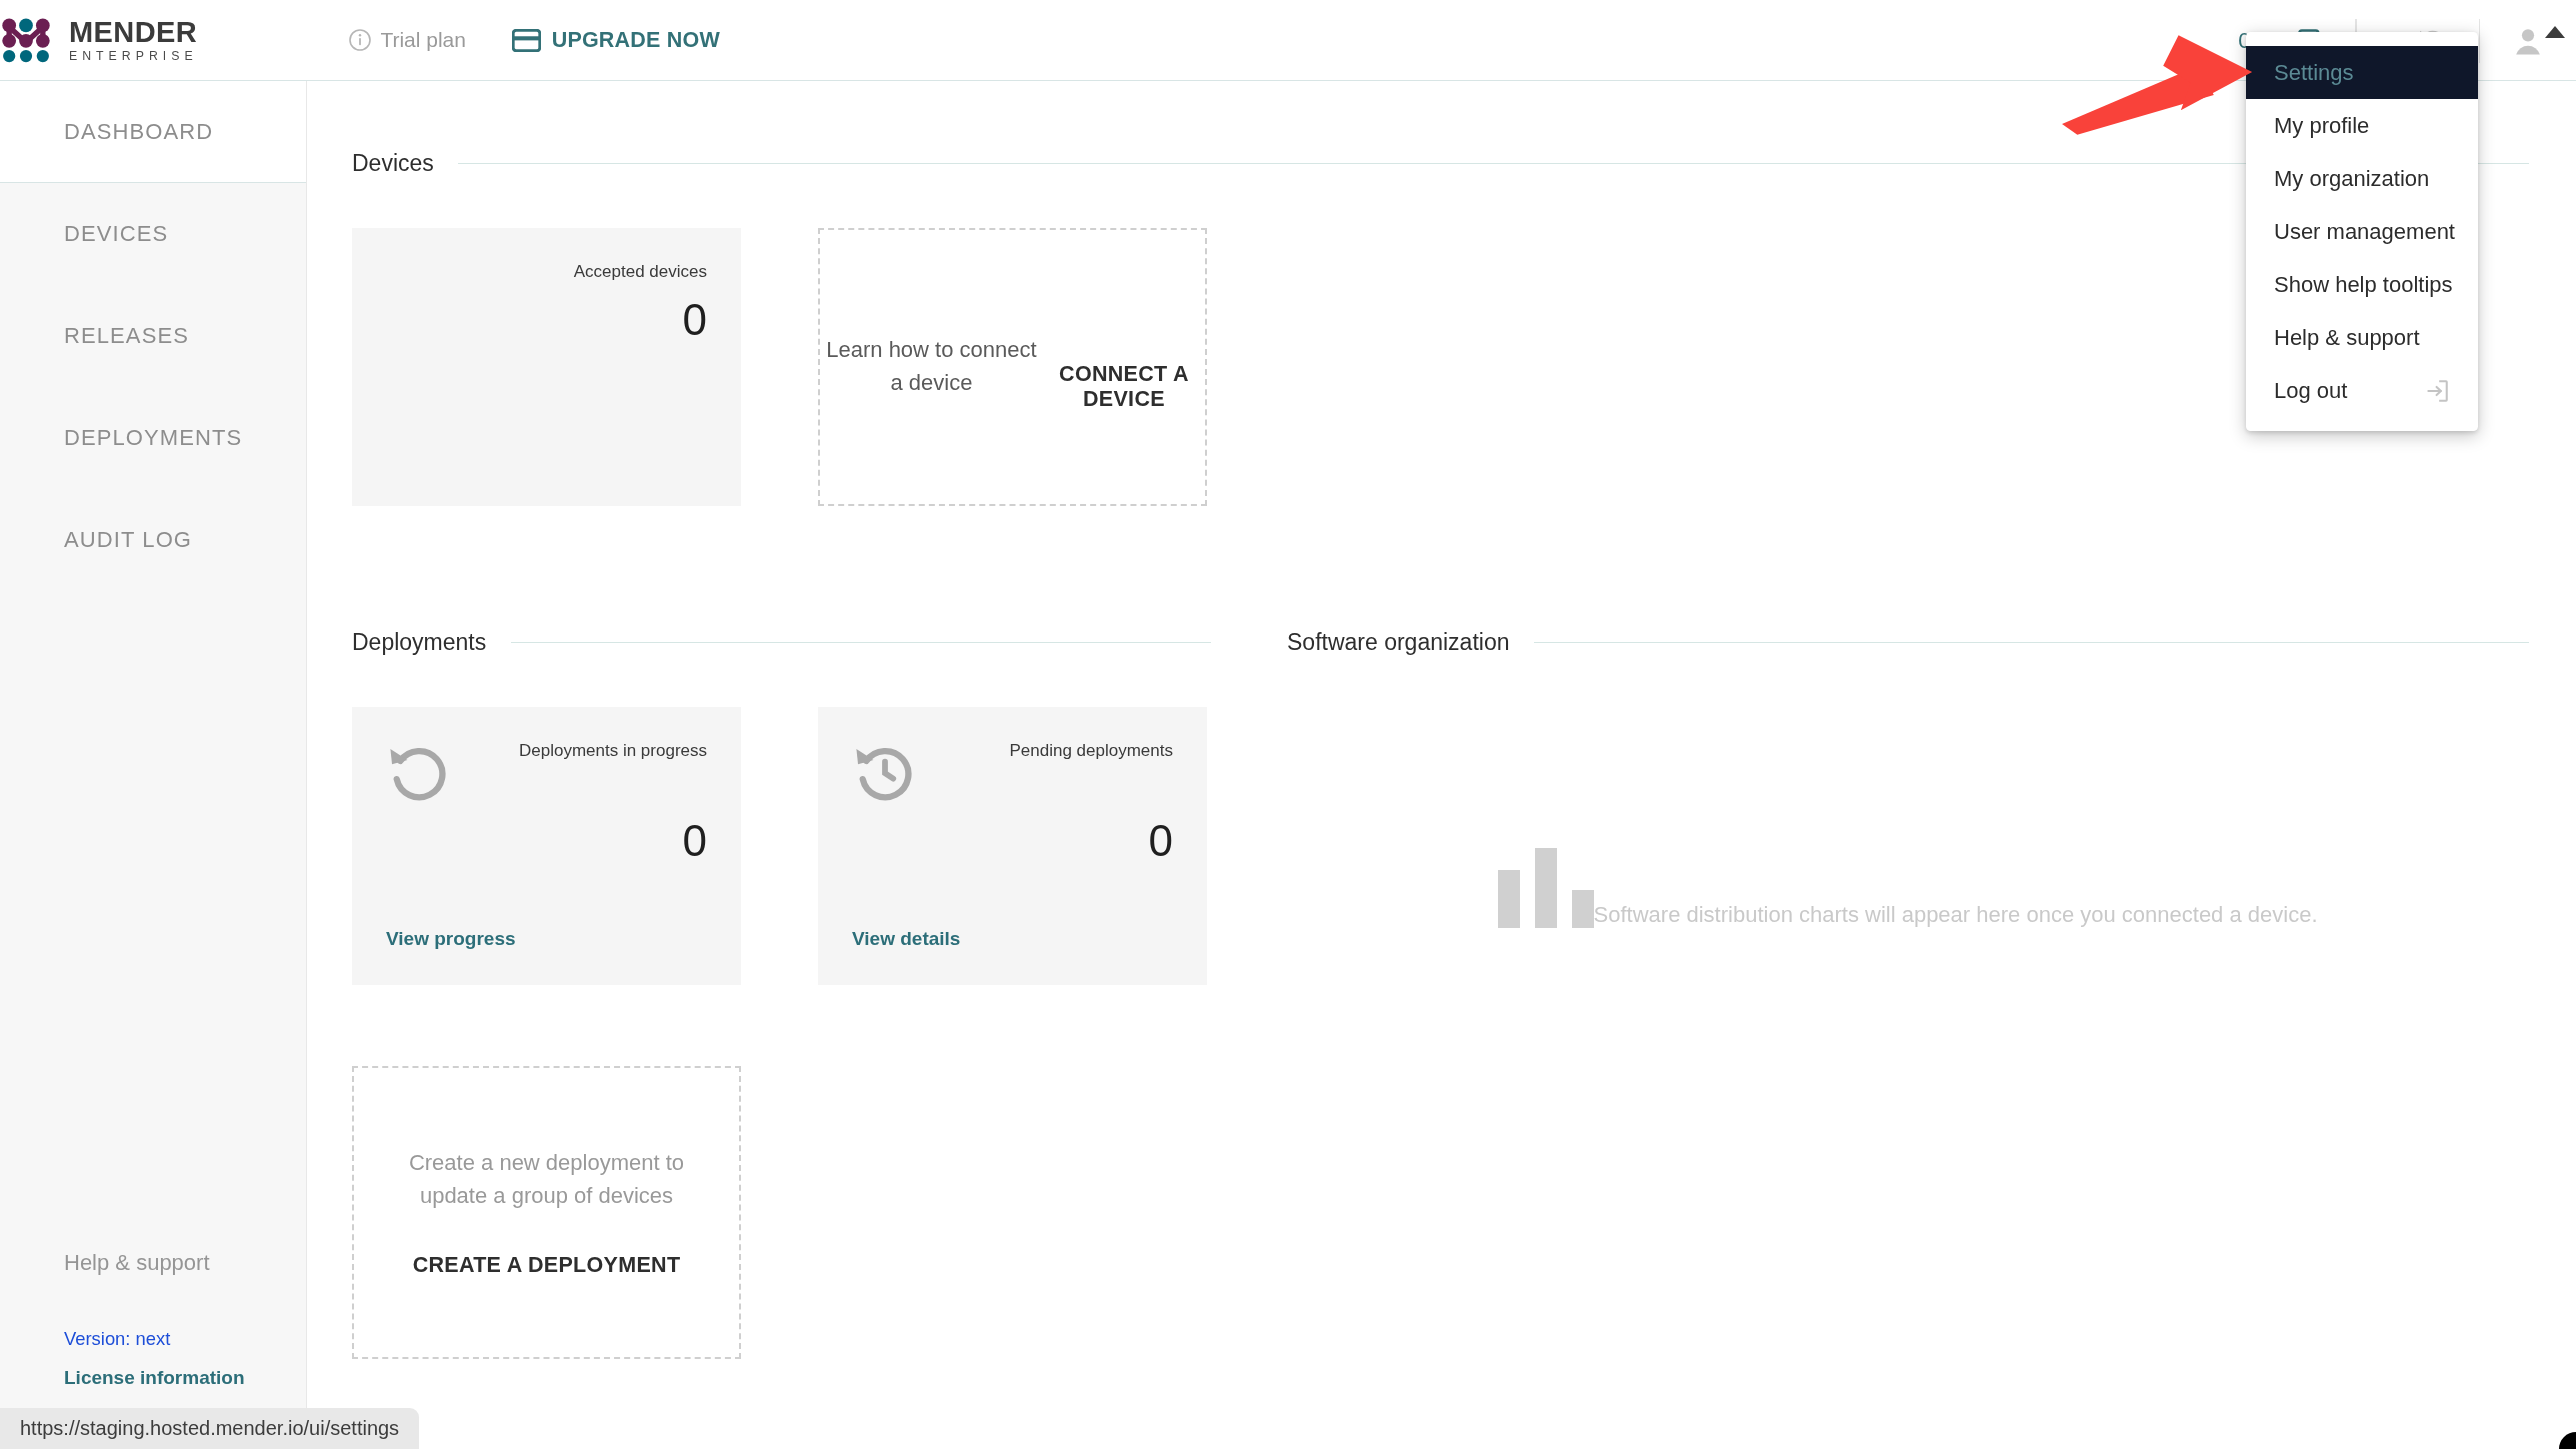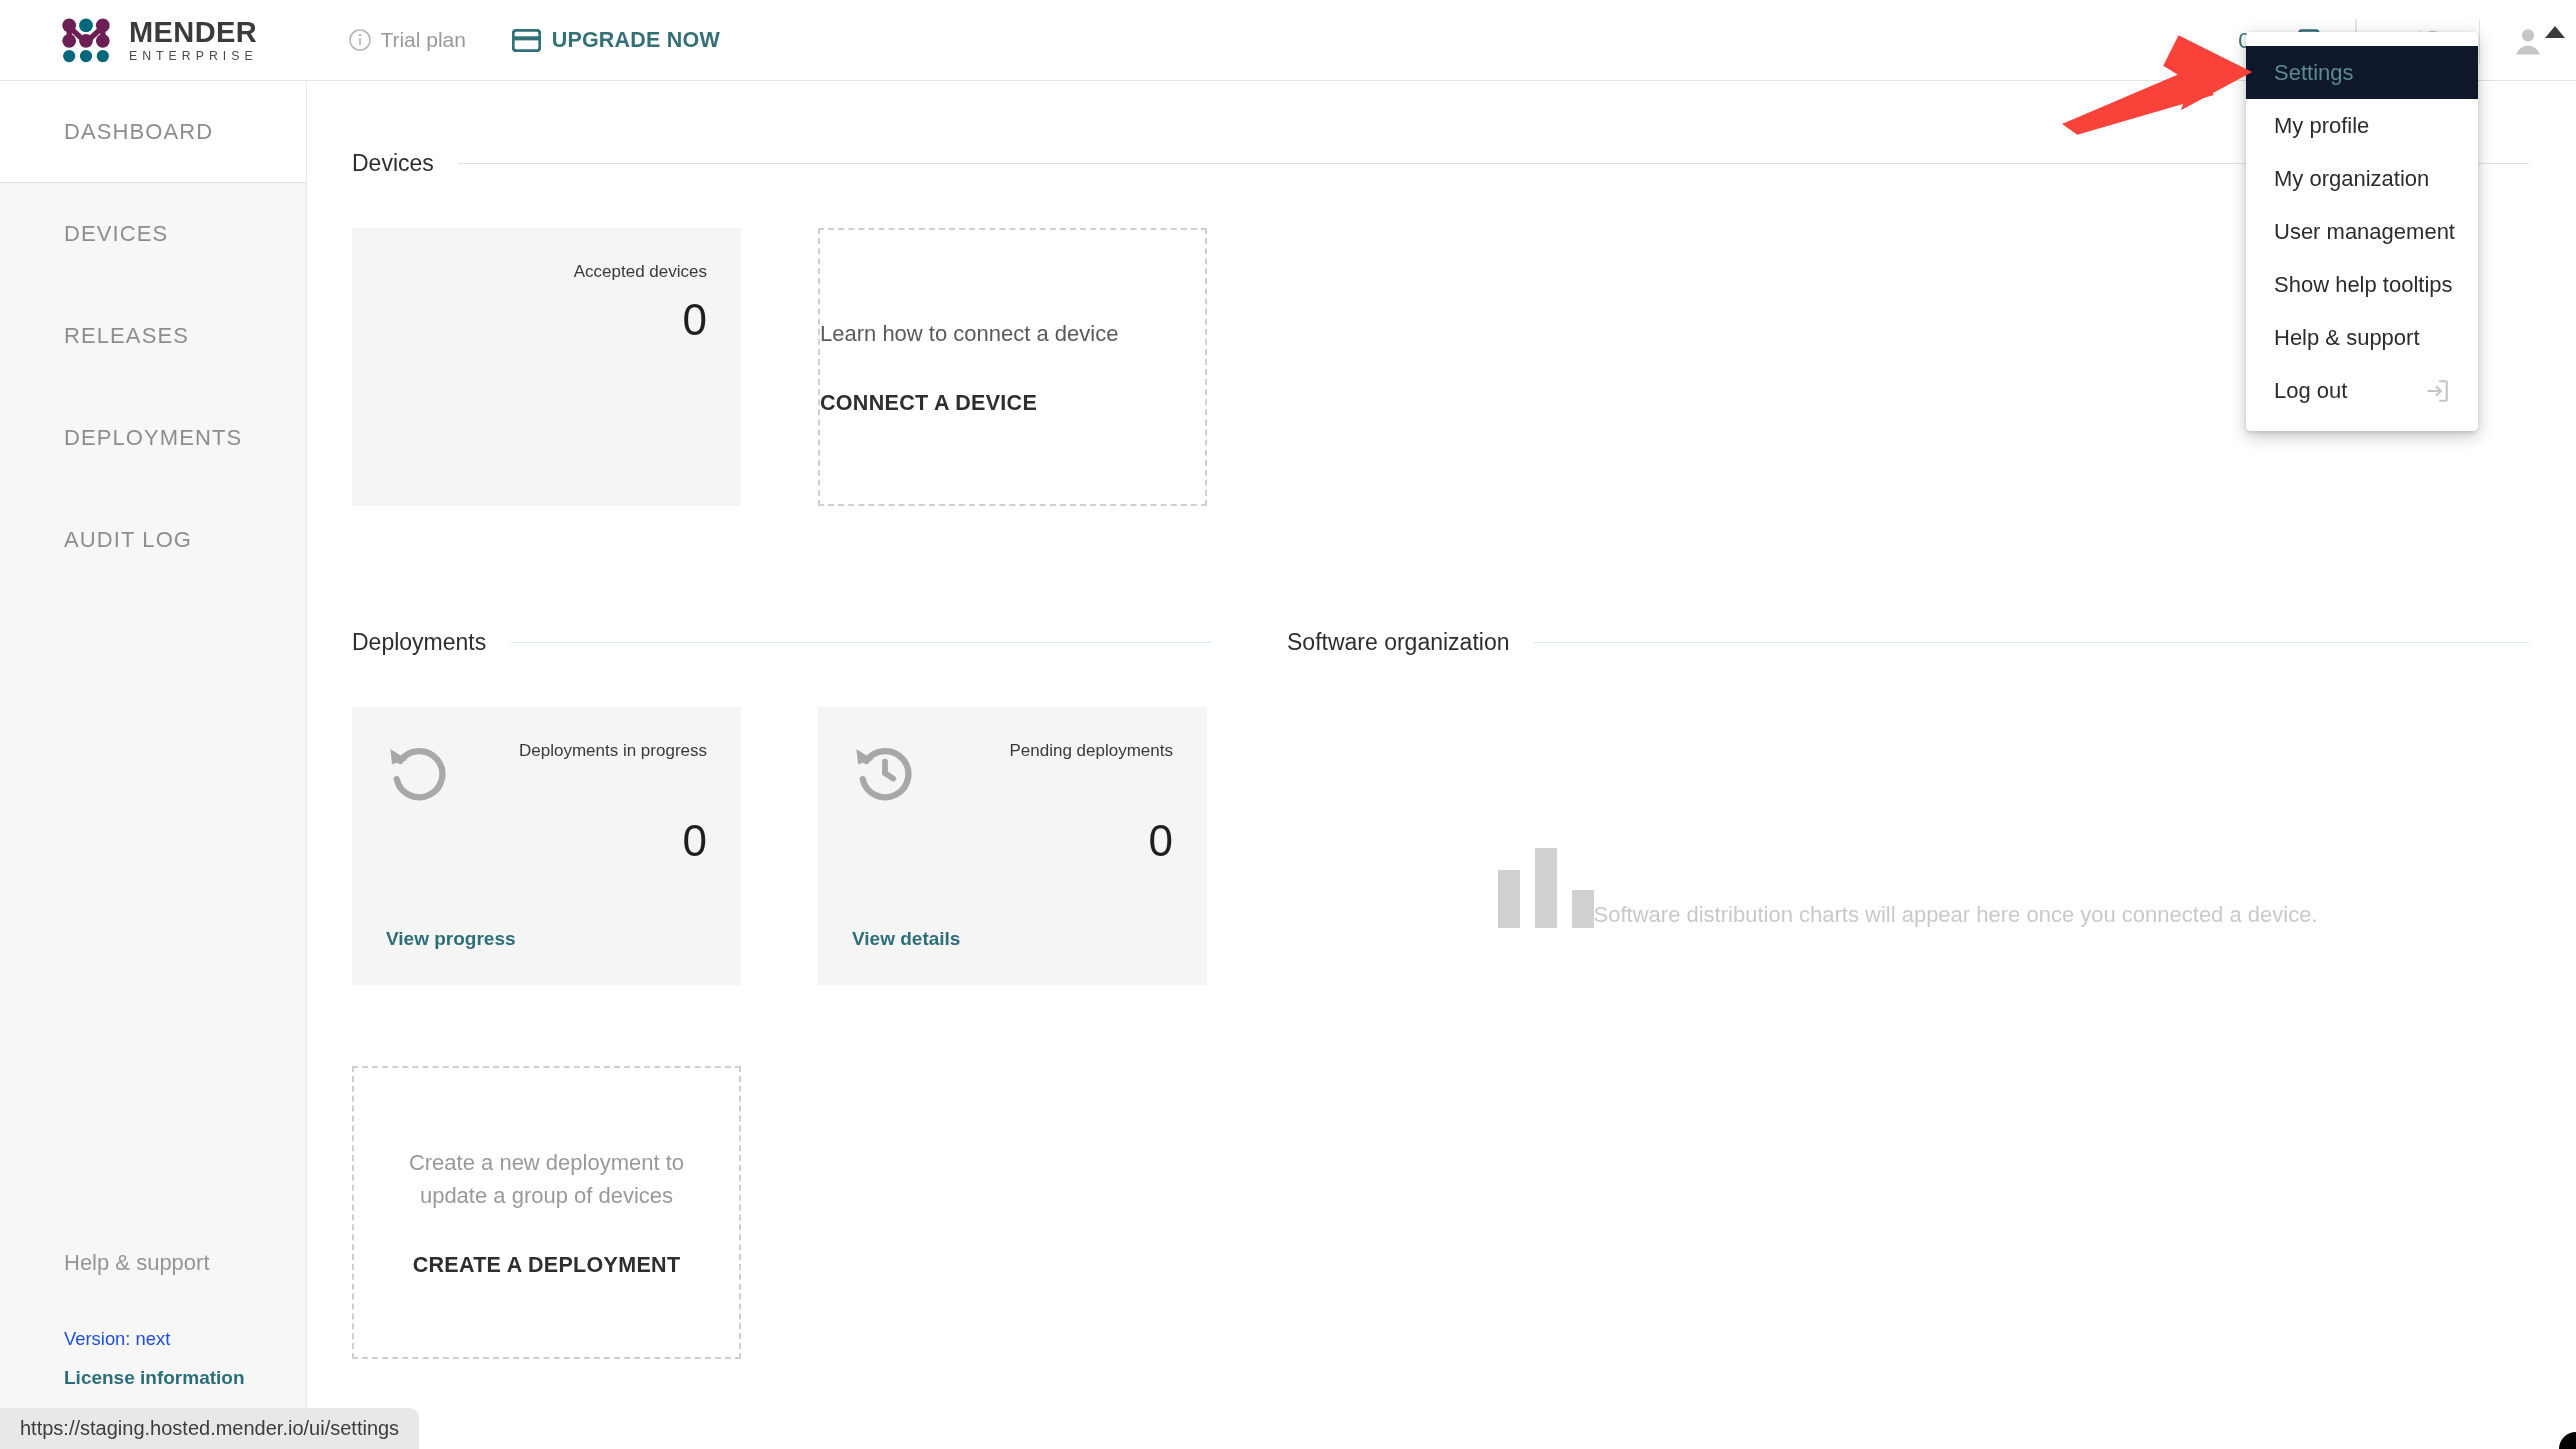--- a/index.html
+++ b/index.html
@@ -20,21 +20,21 @@
   .header {
     position: absolute; top: 0; left: 0;
     width: 2576px; height: 81px;
     background: #ffffff;
     border-bottom: 1.5px solid #d8e5e5;
     display: flex; align-items: center;
     z-index: 5;
   }
   .logo-wrap {
     width: 307px; height: 81px;
-    display: flex; align-items: center; padding-left: 60px;
+    display: flex; align-items: center; 
   }
   .logo-mark { width: 52px; height: 48px; flex: 0 0 auto; }
   .logo-text { margin-left: 17px; line-height: 1; }
   .logo-title {
     font-size: 29px; font-weight: bold; color: #3b3b3b;
     letter-spacing: 0.4px; font-family: "Liberation Sans", sans-serif;
   }
   .logo-sub {
     font-size: 12.3px; color: #4a4a4a; letter-spacing: 5px;
     margin-top: 3.1px; font-weight: 500;
@@ -153,22 +153,22 @@
   }
   .stat-link {
     position: absolute; left: 34px; bottom: 35px;
     font-size: 19px; color: #2c6e79; font-weight: bold; cursor: pointer;
   }
 
   .dashed-card {
     width: 389px; height: 278px;
     border: 2.3px dashed #cfcfcf;
     margin-left: 77px;
-    display: flex; flex-direction: column;
-    align-items: flex-start; justify-content: center;
+    display: flex; flex-direction: row;
+    align-items: center; justify-content: center;
     cursor: pointer;
   }
   .dashed-text {
     font-size: 22px; color: #5a5a5a; text-align: center; line-height: 1.48;
   }
   .dashed-text.muted { color: #999999; }
   .dashed-cta {
     font-size: 21.5px; font-weight: bold; color: #2e2e2e;
     letter-spacing: 0.3px; margin-top: 40px; text-align: center;
   }

